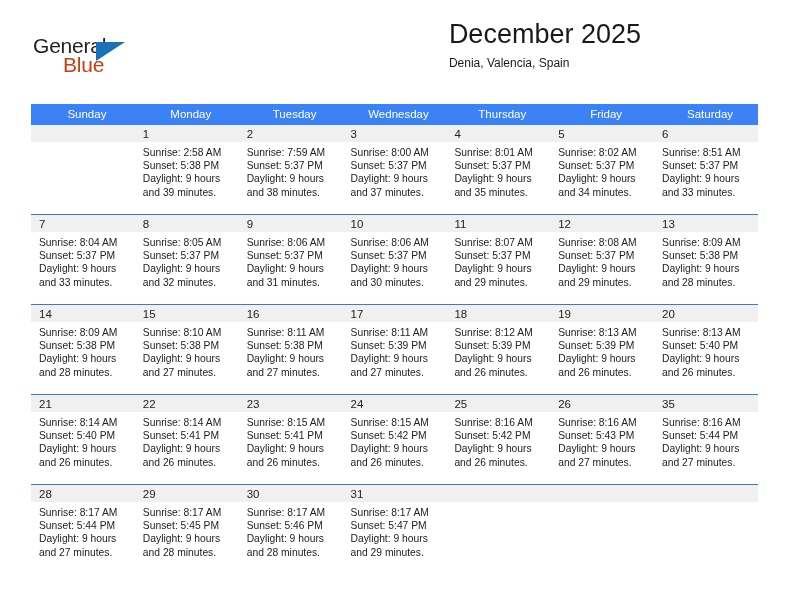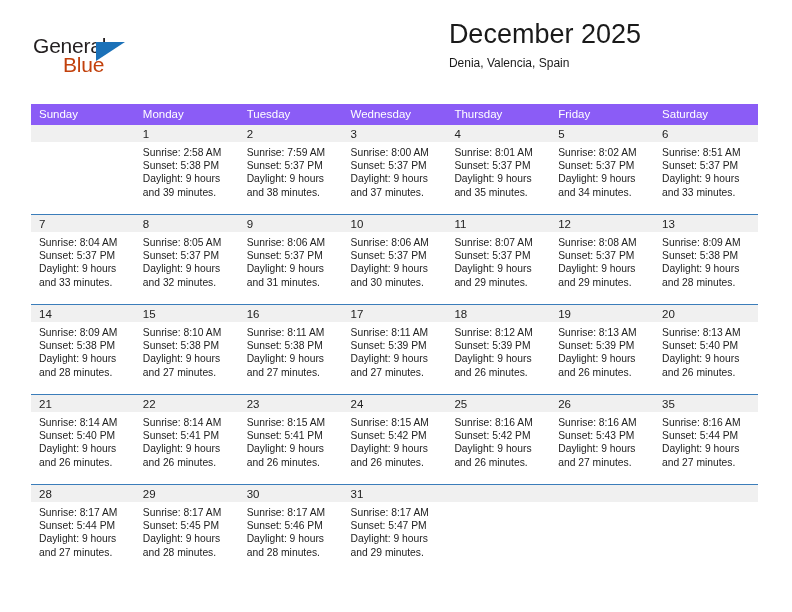--- a/index.html
+++ b/index.html
@@ -87,25 +87,25 @@
   
   .calendar {
     position: absolute;
     left: 31px;
     top: 104px;
     width: 727px;
     border-collapse: collapse;
     table-layout: fixed;
   }
   .calendar th {
-    background: #8b5cf6;
+    background: #3b82f6;
     color: #ffffff;
     font-size: 11.5px;
     font-weight: normal;
-    text-align: left;
+    text-align: center;
     padding: 4px 0 5px 8px;
     height: 12px;
     border: none;
   }
   .calendar td {
     vertical-align: top;
     padding: 0;
     border: none;
     border-top: 1px solid #3b7dba;
     width: 103.85px;

